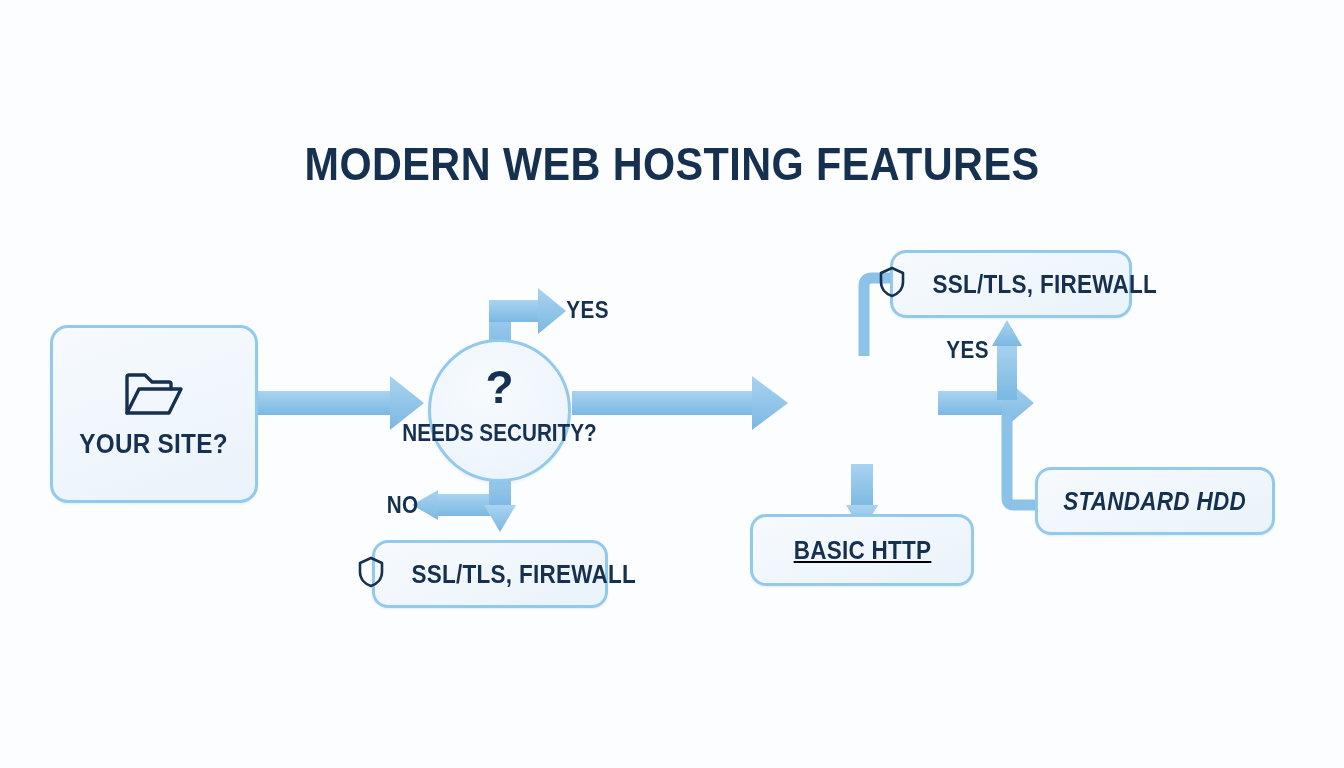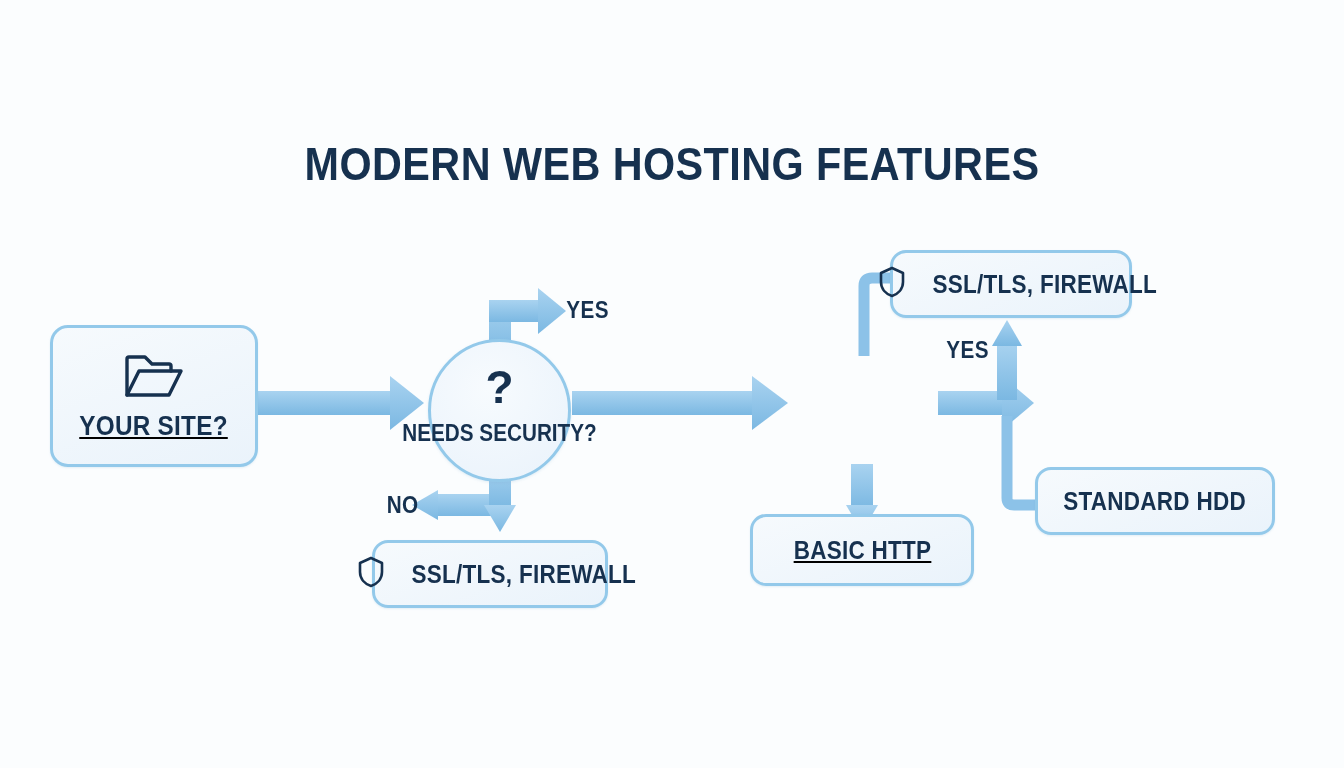--- a/index.html
+++ b/index.html
@@ -196,21 +196,21 @@
     <g>
       <path d="M1007 392 L1007 474 Q1007 481 1014 481 L1036 481" stroke="#8cc2e8" stroke-width="11" fill="none"></path>
     </g>
 
     <g>
       <rect x="851" y="440" width="22" height="44" fill="url(#agrad)"></rect>
       <path d="M846 481 L862 508 L878 481 Z" fill="url(#agrad)"></path>
     </g>
   </svg>
 
-  <div class="node start" style="left:50px; top:301px; width:208px; height:142px;text-decoration:underline;">
+  <div class="node start" style="left:50px; top:301px; width:208px; height:178px;">
     <span class="icon">
       <svg width="62" height="50" viewBox="0 0 62 50" xmlns="http://www.w3.org/2000/svg">
         <path d="M4 44 V8 a2 2 0 0 1 2-2 h16 l7 7 h17 a2 2 0 0 1 2 2 v5" fill="none" stroke="#16314f" stroke-width="3.4" stroke-linejoin="round" stroke-linecap="round"></path>
         <path d="M4 44 L16 20 h42 L46 44 Z" fill="none" stroke="#16314f" stroke-width="3.4" stroke-linejoin="round" stroke-linecap="round"></path>
       </svg>
     </span>
     <span class="label">YOUR SITE?</span>
   </div>
 
   <div class="circle" style="left:428px; top:315px; width:143px; height:143px;">
@@ -224,21 +224,21 @@
   <div class="node with-icon" style="left:890px; top:226px; width:242px; height:68px;">
     <span class="icon">
       <svg width="28" height="32" viewBox="0 0 28 32" xmlns="http://www.w3.org/2000/svg">
         <path d="M14 2 L25 7 V16 C25 23 20 28 14 30 C8 28 3 23 3 16 V7 Z" fill="none" stroke="#16314f" stroke-width="2.6" stroke-linejoin="round"></path>
       </svg>
     </span>
     <span class="label">SSL/TLS, FIREWALL</span>
   </div>
 
 
-  <div class="node" style="left:1035px; top:443px; width:240px; height:68px;">
+  <div class="node" style="left:1035px; top:443px; width:240px; height:68px;font-style:italic;">
     <span class="label">STANDARD HDD</span>
   </div>
 
   <div class="node with-icon" style="left:372px; top:516px; width:236px; height:68px;">
     <span class="icon">
       <svg width="28" height="32" viewBox="0 0 28 32" xmlns="http://www.w3.org/2000/svg">
         <path d="M14 2 L25 7 V16 C25 23 20 28 14 30 C8 28 3 23 3 16 V7 Z" fill="none" stroke="#16314f" stroke-width="2.6" stroke-linejoin="round"></path>
       </svg>
     </span>
     <span class="label">SSL/TLS, FIREWALL</span>

